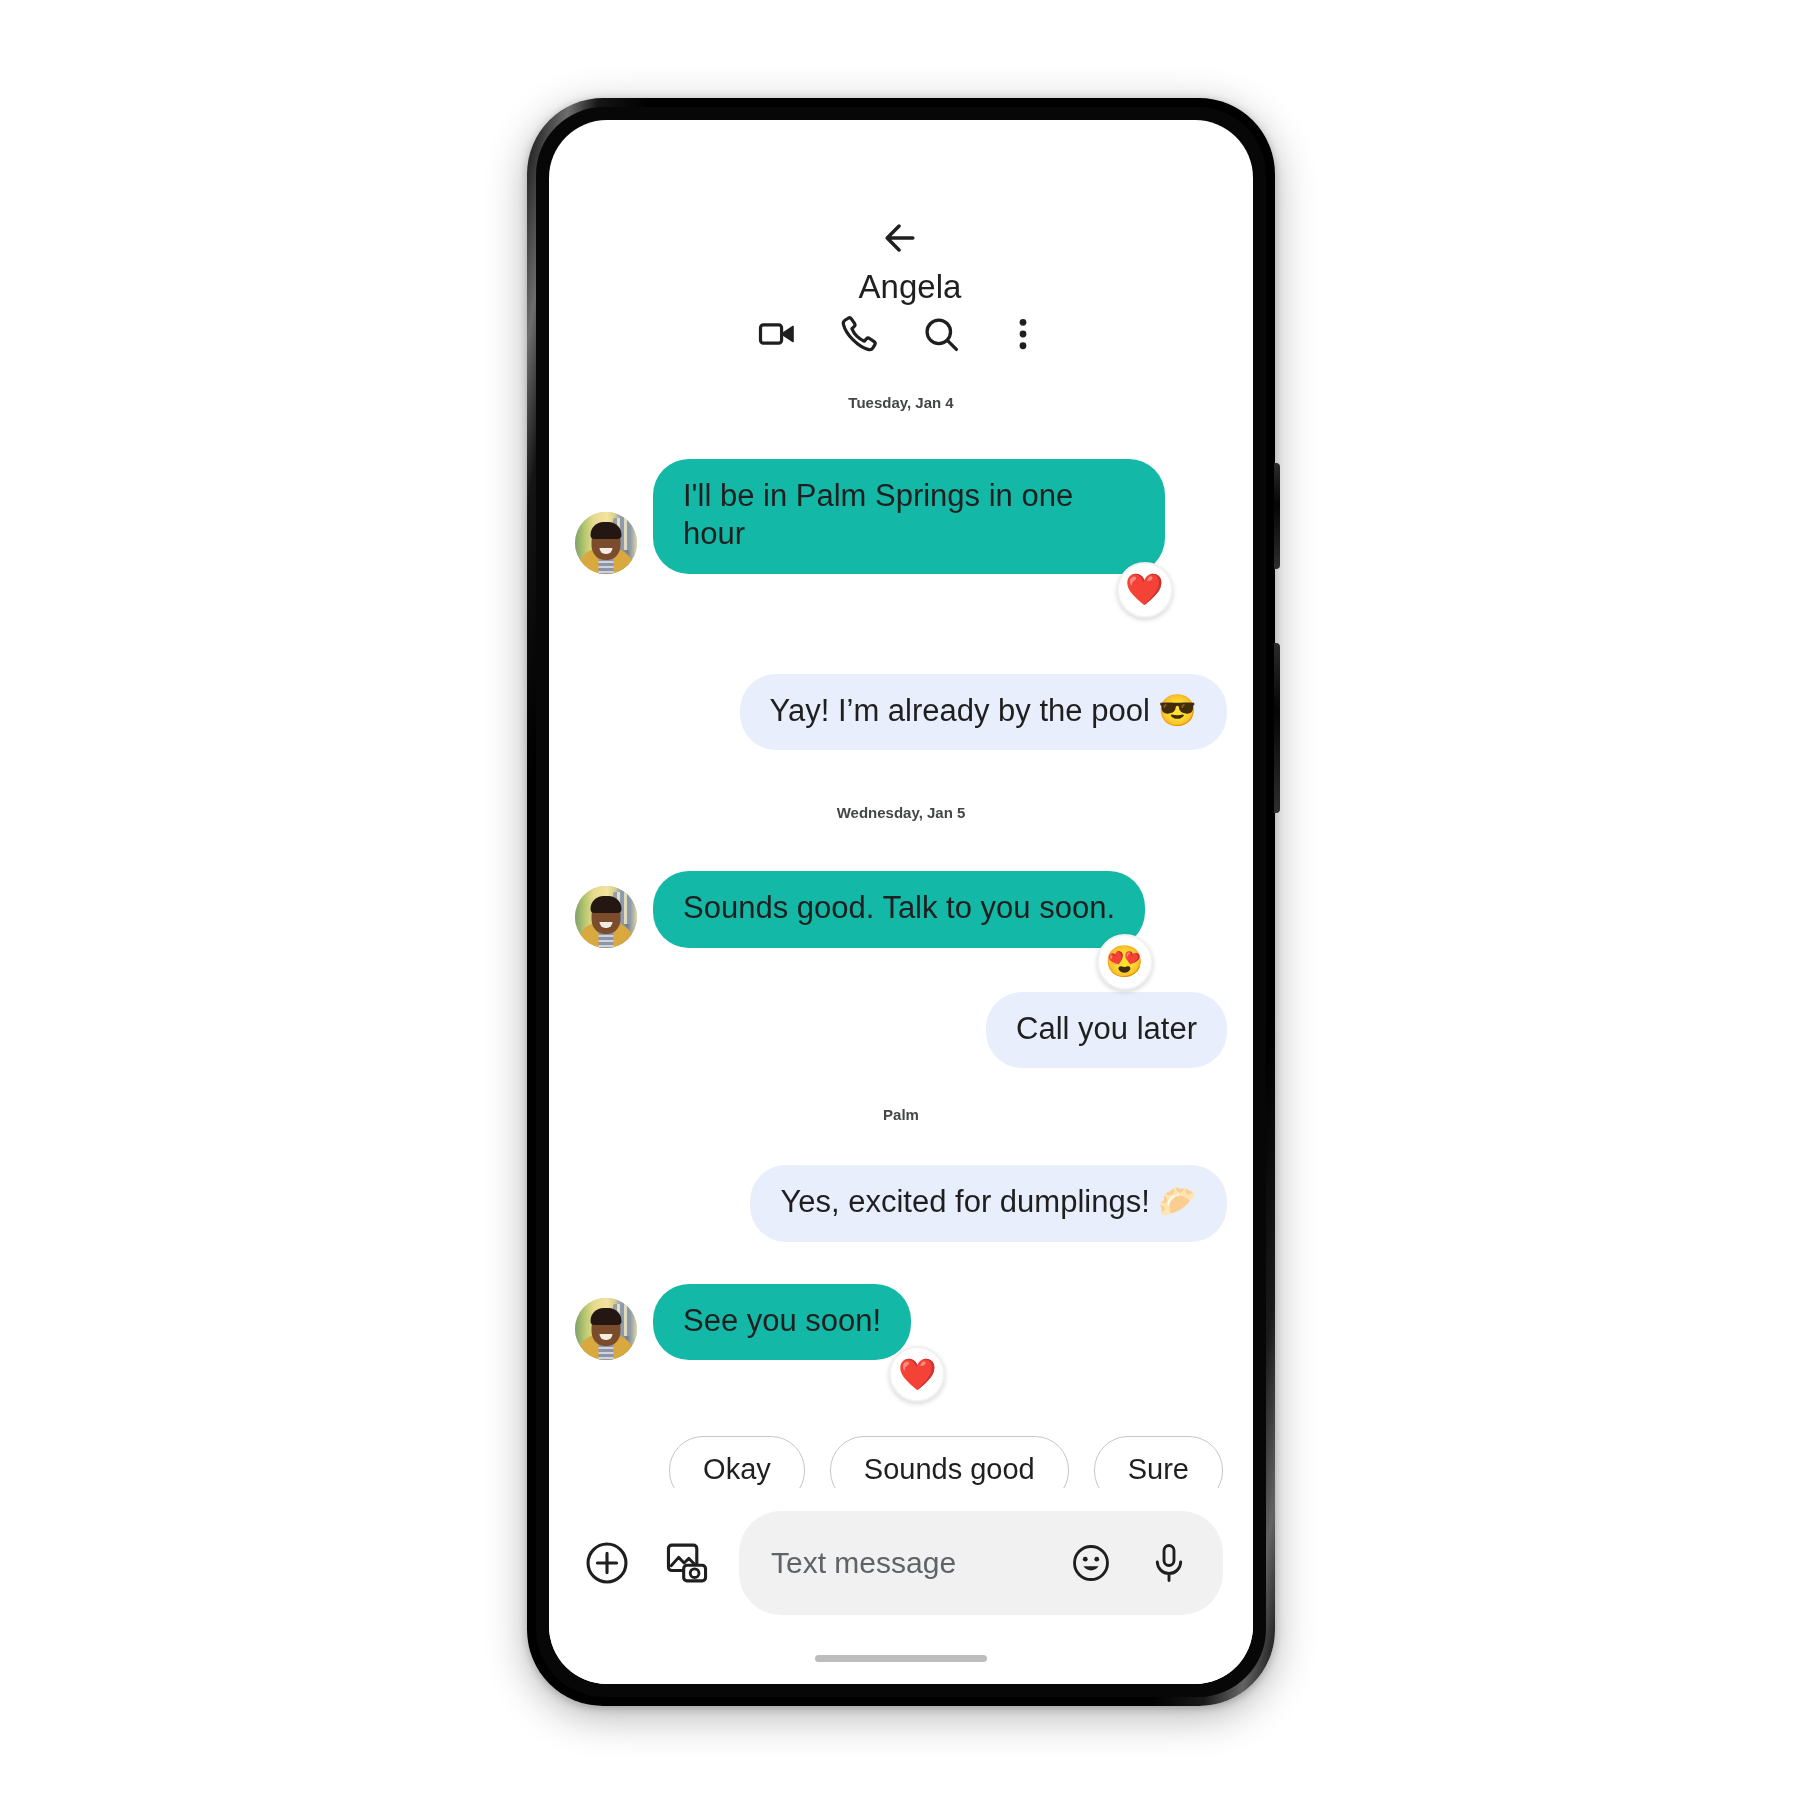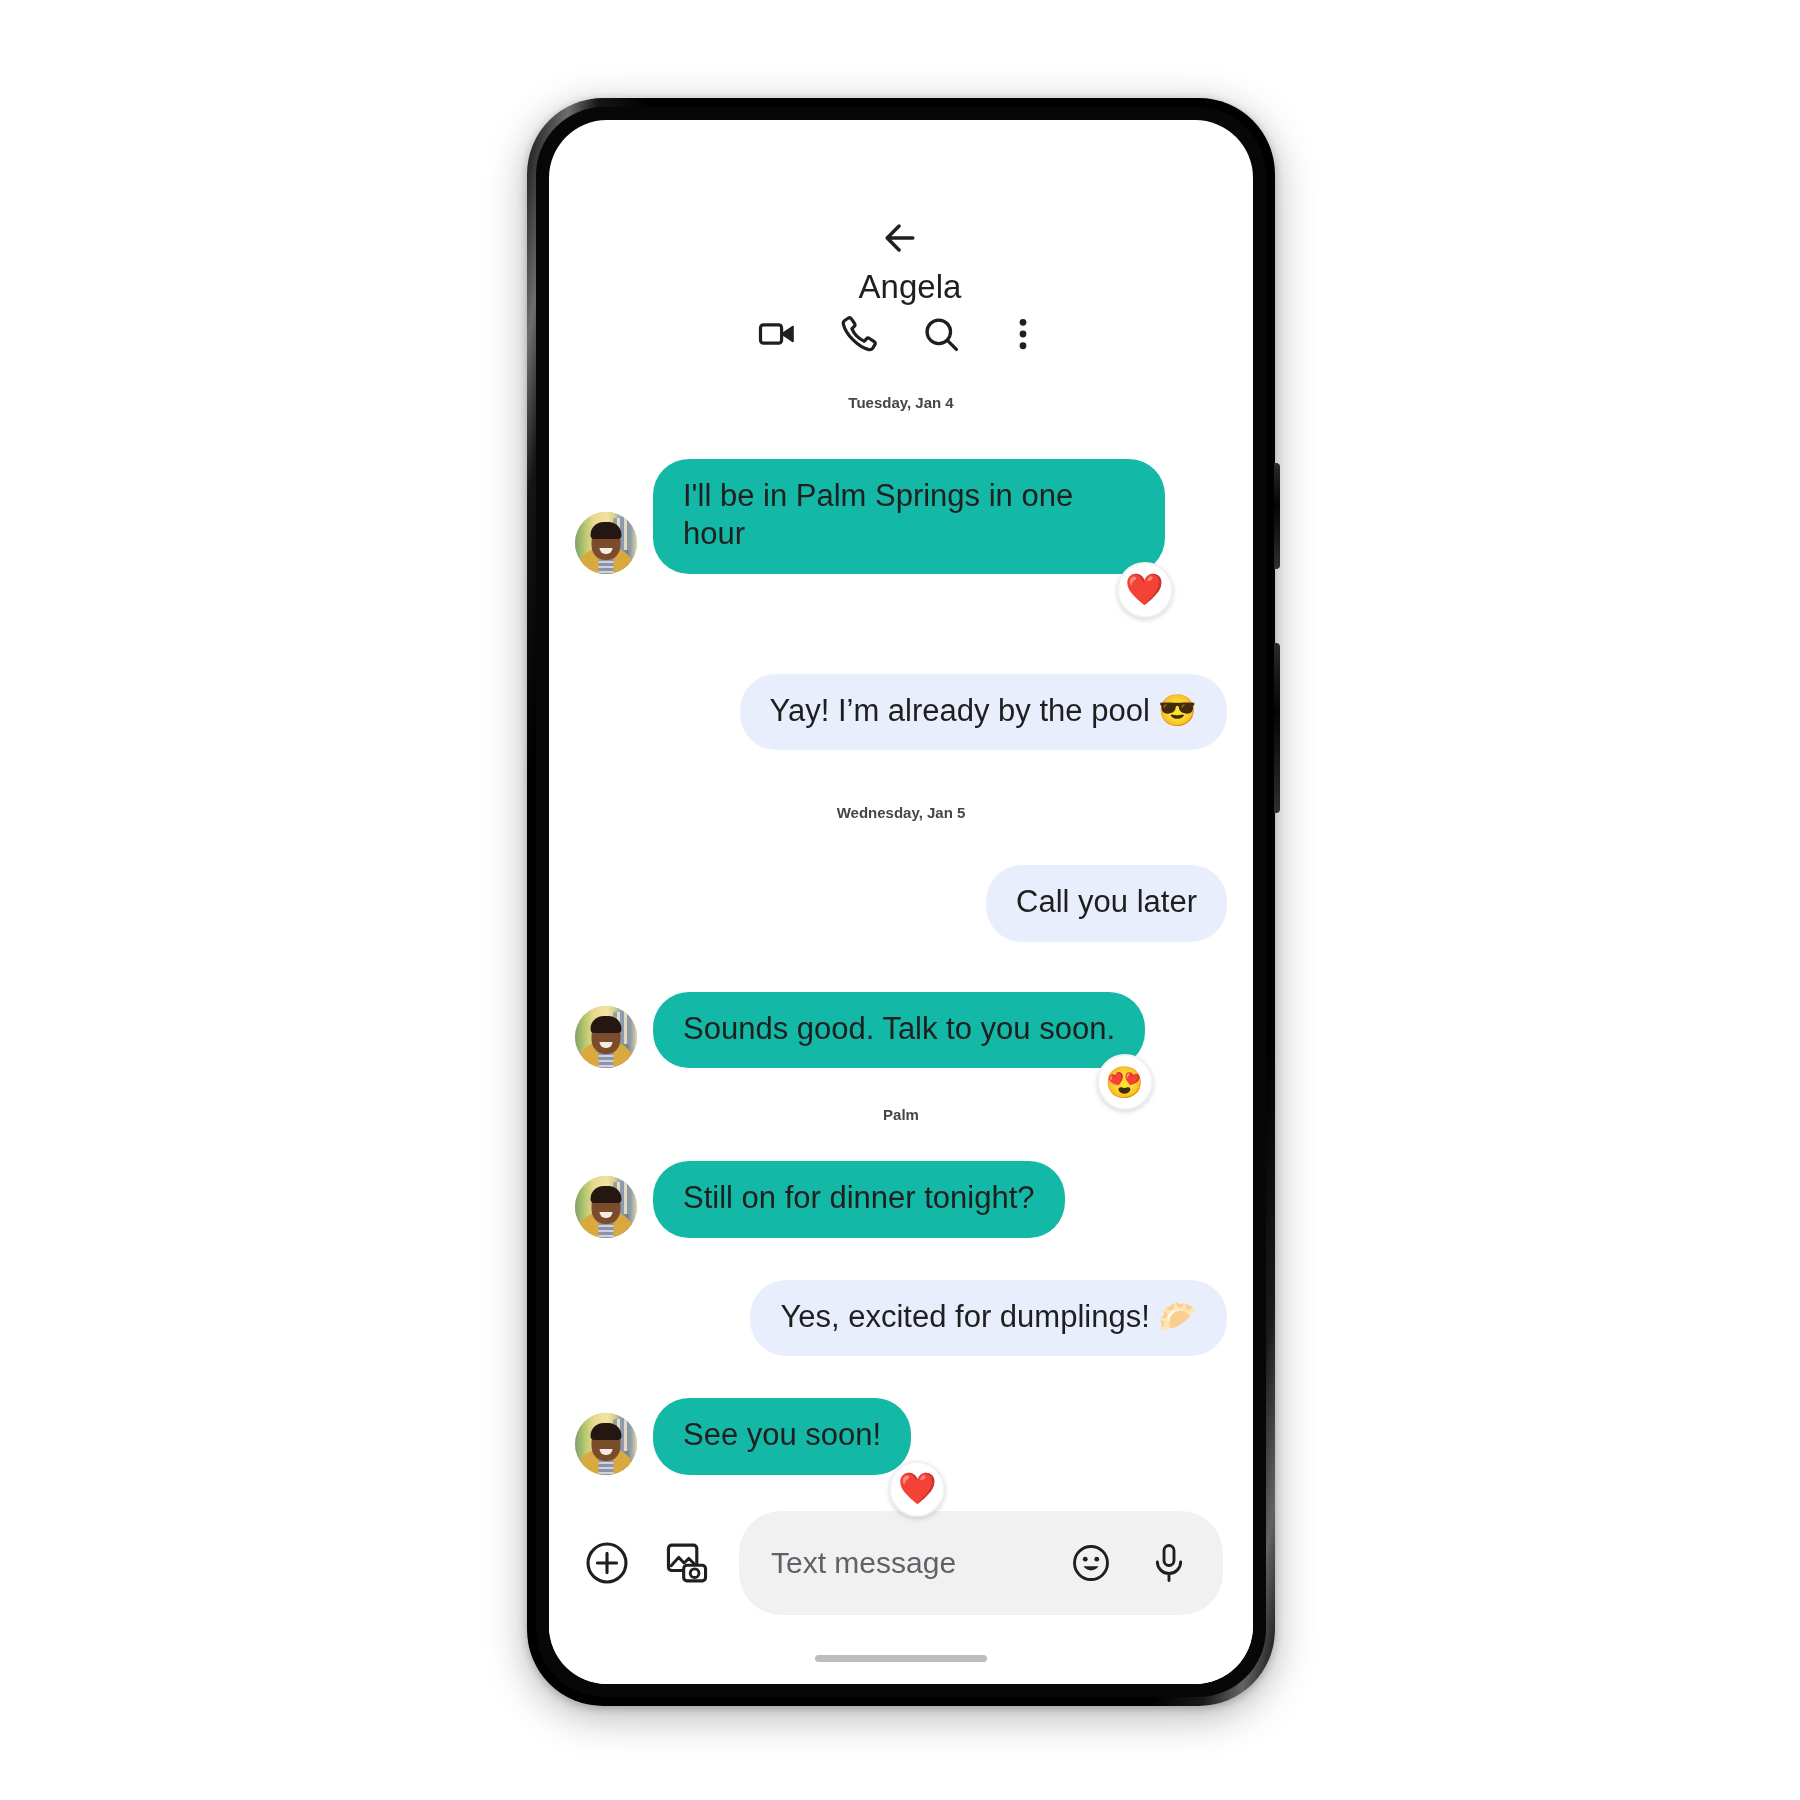--- a/index.html
+++ b/index.html
@@ -422,60 +422,45 @@
         </div>
 
         <div class="row out" style="margin-top:100px;">
           <div class="bubble out">
             <span>Yay! I’m already by the pool 😎</span>
           </div>
         </div>
 
         <div class="day-divider" style="margin-top:54px;">Wednesday, Jan 5</div>
 
-        <div class="row out" style="margin-top:44px;">
-          <div class="bubble out">
-            <span>Call you later</span>
-          </div>
-        </div>
-
         <div class="row in" style="margin-top:50px;">
           <div class="avatar">
             <div class="av-bg"></div>
               <div class="av-rail"></div>
             <div class="av-jacket"></div>
               <div class="av-shirt"></div>
             <div class="av-neck"></div>
               <div class="av-head"></div>
             <div class="av-hair"></div>
               <div class="av-smile"></div>
           </div>
           <div class="bubble in">
             <span>Sounds good. Talk to you soon.</span>
             <div class="reaction" style="right:-8px; bottom:-42px;">😍</div>
           </div>
         </div>
 
+        <div class="row out" style="margin-top:44px;">
+          <div class="bubble out">
+            <span>Call you later</span>
+          </div>
+        </div>
+
         <div class="day-divider" style="margin-top:38px;">Palm</div>
 
-        <div class="row in" style="margin-top:38px;">
-          <div class="avatar">
-            <div class="av-bg"></div>
-              <div class="av-rail"></div>
-            <div class="av-jacket"></div>
-              <div class="av-shirt"></div>
-            <div class="av-neck"></div>
-              <div class="av-head"></div>
-            <div class="av-hair"></div>
-              <div class="av-smile"></div>
-          </div>
-          <div class="bubble in">
-            <span>Still on for dinner tonight?</span>
-          </div>
-        </div>
 
         <div class="row out" style="margin-top:42px;">
           <div class="bubble out">
             <span>Yes, excited for dumplings! 🥟</span>
           </div>
         </div>
 
         <div class="row in" style="margin-top:42px;">
           <div class="avatar">
             <div class="av-bg"></div>

